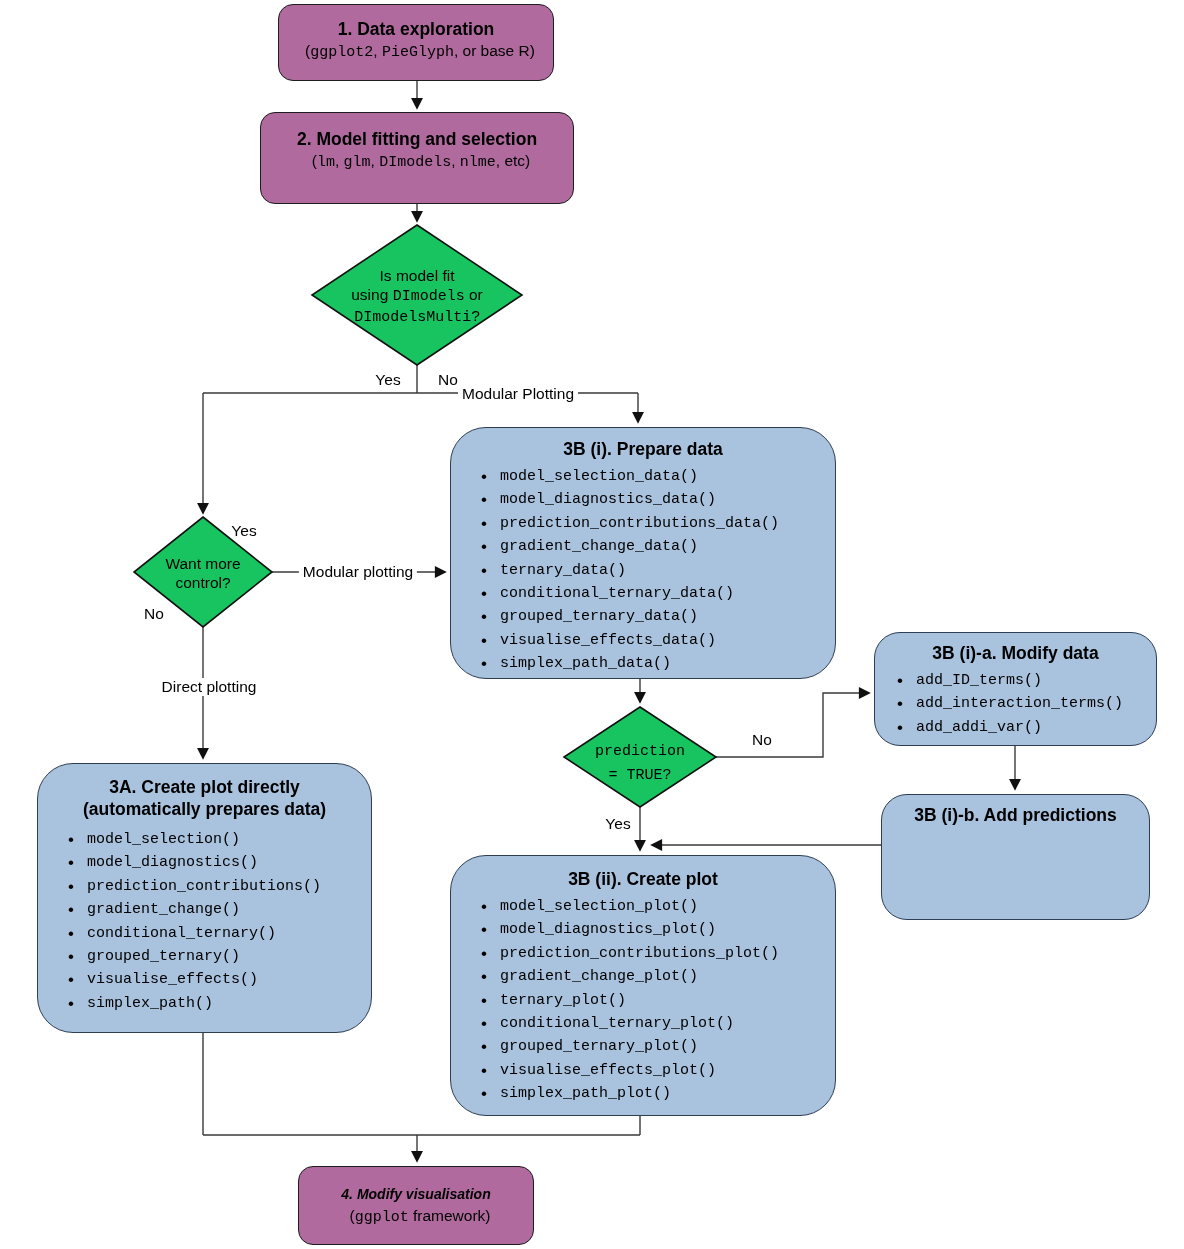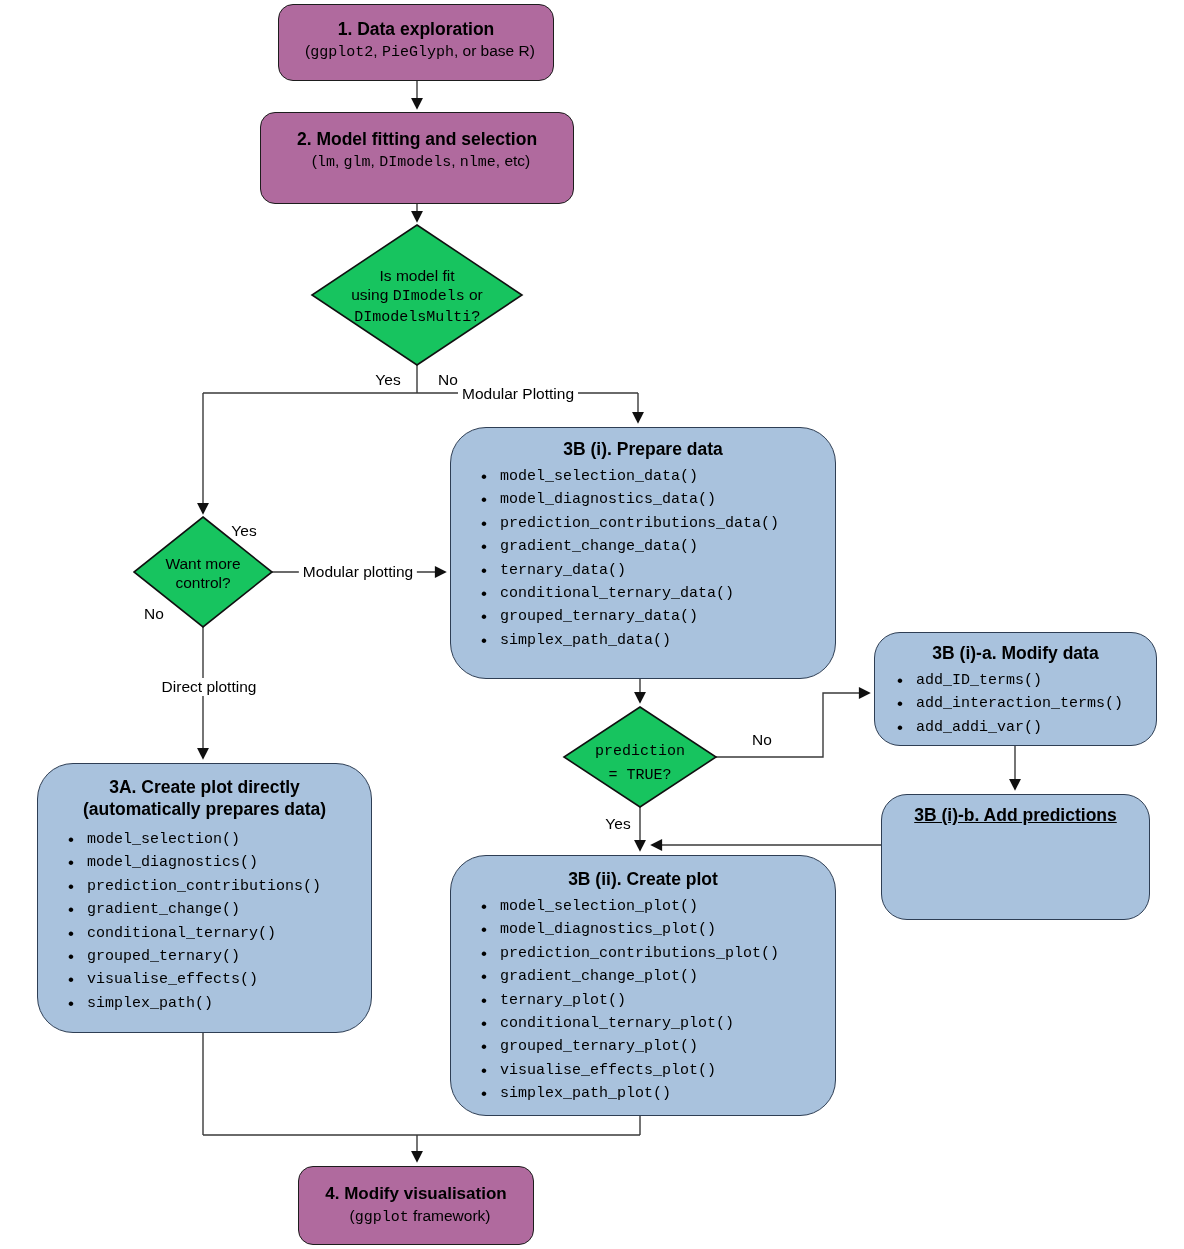--- a/index.html
+++ b/index.html
@@ -117,41 +117,42 @@
   <div class="box blue-box" style="left:450px;top:427px;width:386px;height:252px;padding-top:10px;">
     <div class="box-title">3B (i). Prepare data</div>
     <div class="bullets">
         <div class="bullet">model_selection_data()</div>
         <div class="bullet">model_diagnostics_data()</div>
         <div class="bullet">prediction_contributions_data()</div>
         <div class="bullet">gradient_change_data()</div>
         <div class="bullet">ternary_data()</div>
         <div class="bullet">conditional_ternary_data()</div>
         <div class="bullet">grouped_ternary_data()</div>
+        <div class="bullet">visualise_effects_data()</div>
         <div class="bullet">simplex_path_data()</div>
       </div>
   </div>
 
   <div class="box blue-box" style="left:874px;top:632px;width:283px;height:114px;padding-top:9px;border-radius:26px;">
     <div class="box-title">3B (i)-a. Modify data</div>
     <div class="bullets" style="padding-left:22px;">
         <div class="bullet">add_ID_terms()</div>
         <div class="bullet">add_interaction_terms()</div>
         <div class="bullet">add_addi_var()</div>
       </div>
   </div>
 
   <div class="dtext" style="left:565px;top:739px;width:150px;line-height:22px;">
     <div><span class="mono">prediction</span></div>
     <div><span class="mono">= TRUE?</span></div>
   </div>
   <div class="elabel" style="left:762px;top:740px;">No</div>
   <div class="elabel" style="left:618px;top:824px;">Yes</div>
 
-  <div class="box blue-box" style="left:881px;top:794px;width:269px;height:126px;padding-top:9px;border-radius:26px;text-decoration:underline;">
+  <div class="box blue-box" style="left:881px;top:794px;width:269px;height:126px;padding-top:9px;border-radius:26px;">
     <div class="box-title">3B (i)-b. Add predictions</div>
   </div>
 
   <div class="box blue-box" style="left:37px;top:763px;width:335px;height:270px;padding-top:12px;">
     <div class="box-title">3A. Create plot directly</div>
     <div class="box-title">(automatically prepares data)</div>
     <div class="bullets" style="margin-top:8px;">
         <div class="bullet">model_selection()</div>
         <div class="bullet">model_diagnostics()</div>
         <div class="bullet">prediction_contributions()</div>
@@ -172,17 +173,17 @@
         <div class="bullet">gradient_change_plot()</div>
         <div class="bullet">ternary_plot()</div>
         <div class="bullet">conditional_ternary_plot()</div>
         <div class="bullet">grouped_ternary_plot()</div>
         <div class="bullet">visualise_effects_plot()</div>
         <div class="bullet">simplex_path_plot()</div>
       </div>
   </div>
 
   <div class="box purple-box" style="left:298px;top:1166px;width:236px;height:79px;padding-top:16px;">
-    <div class="box-title" style="font-size:17px;">4. Modify visualisation</div>
+    <div class="box-title" style="font-size:14px;font-style:italic;">4. Modify visualisation</div>
     <div class="box-sub"><span>(</span><span class="mono">ggplot</span><span> framework)</span></div>
   </div>
 
 </div>
 
 </body></html>

